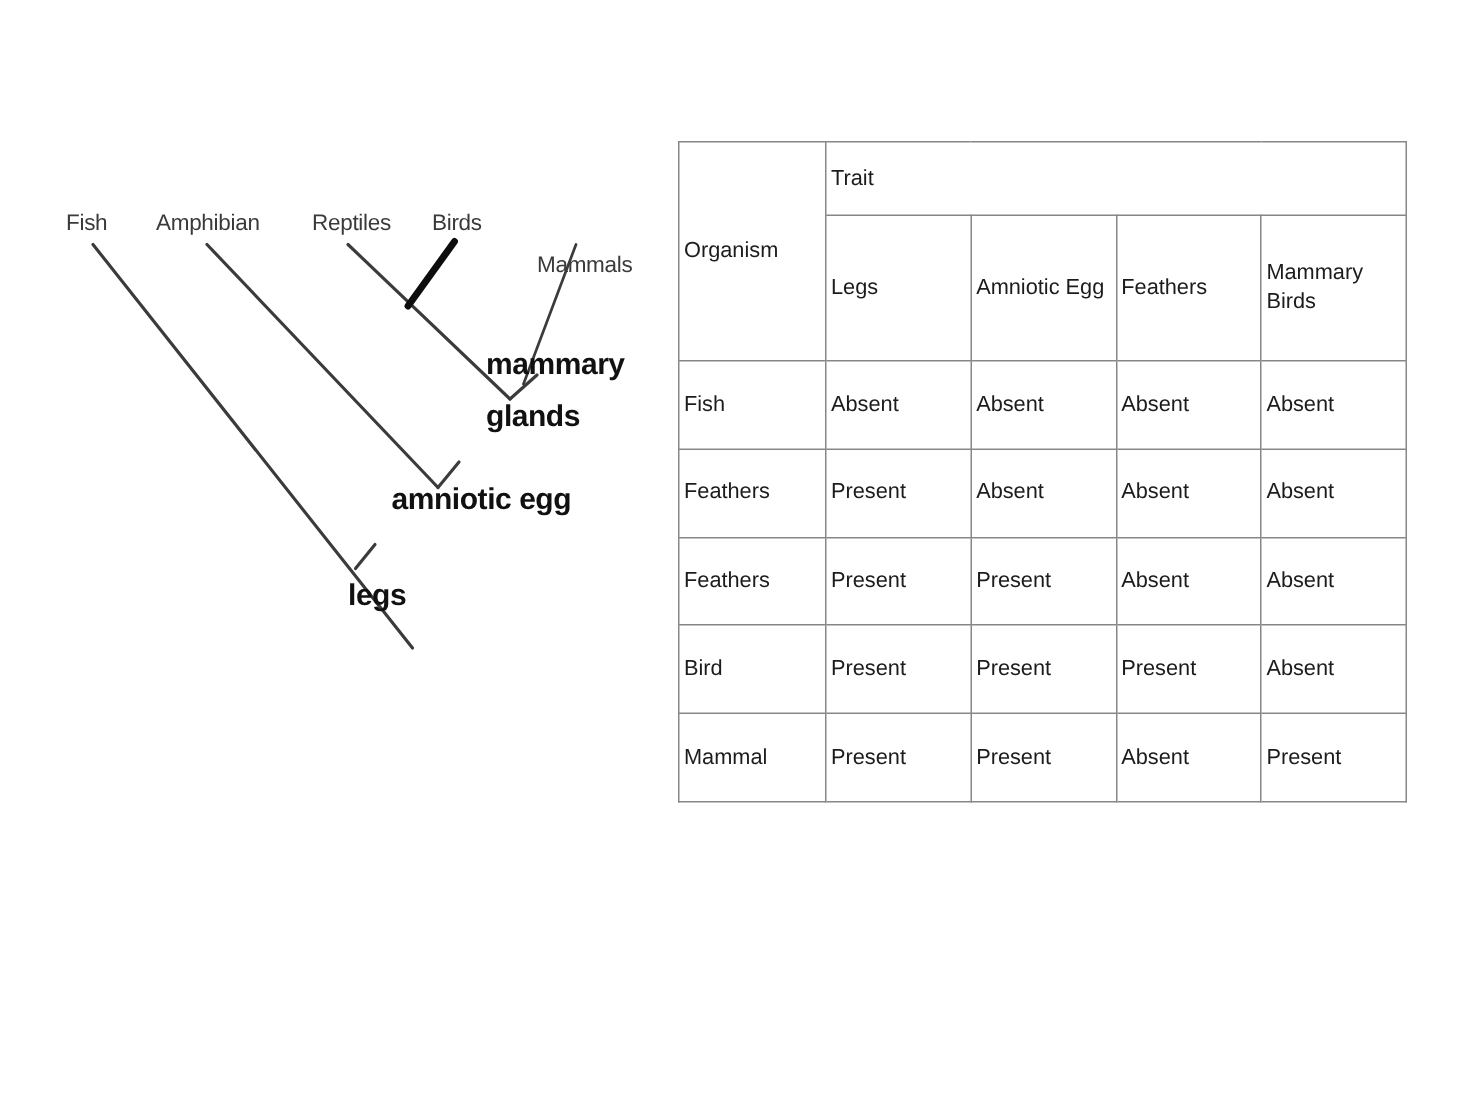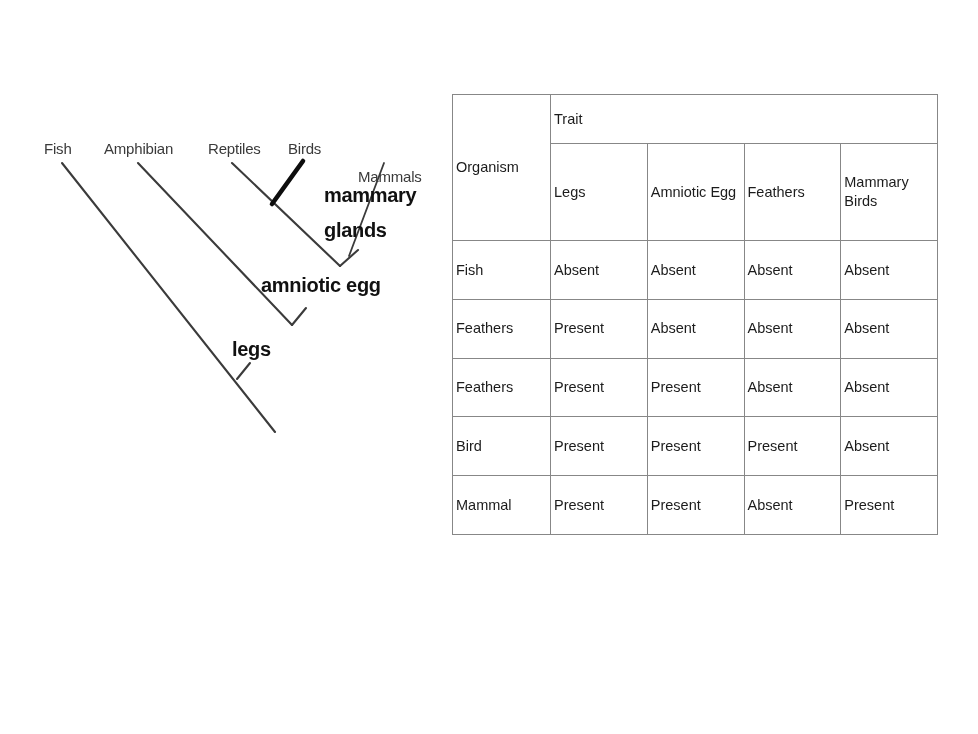--- a/index.html
+++ b/index.html
@@ -42,20 +42,21 @@
     letter-spacing: -0.2px;
   }
   .trait-annotation {
     position: absolute;
     font-family: "Liberation Sans", sans-serif;
     font-size: 20px;
     font-weight: 700;
     color: #111111;
     white-space: nowrap;
     letter-spacing: -0.3px;
+    margin-top: 48px;
   }
 
   
   #trait-table-wrap {
     position: absolute;
     left: 452px;
     top: 94px;
     width: 486px;
     height: 441px;
   }

